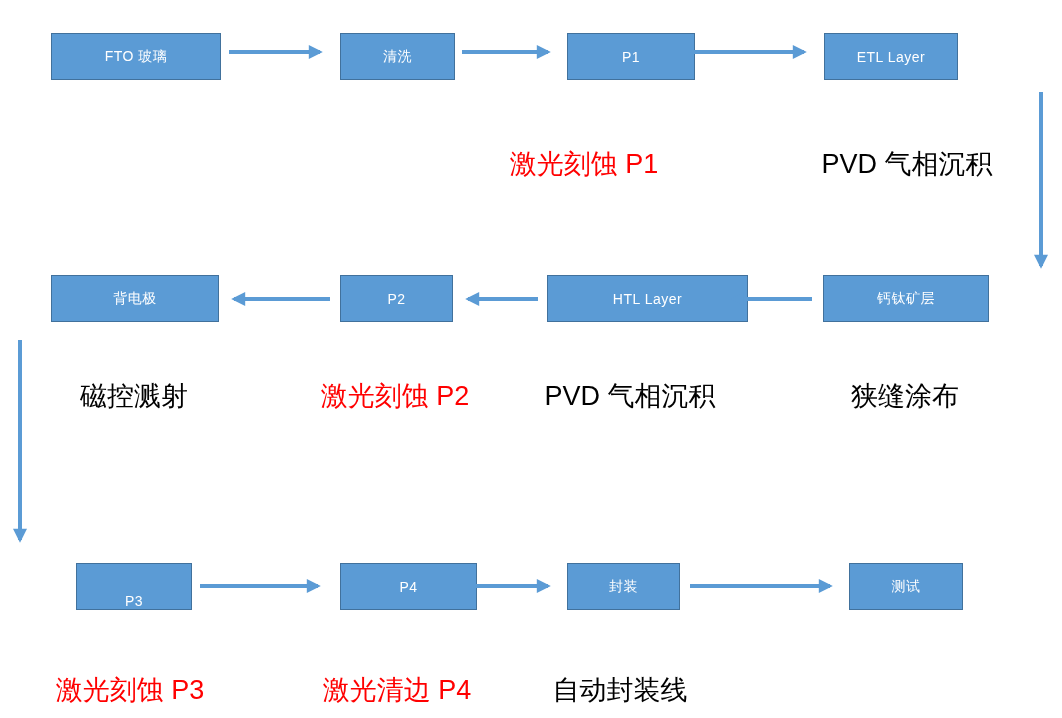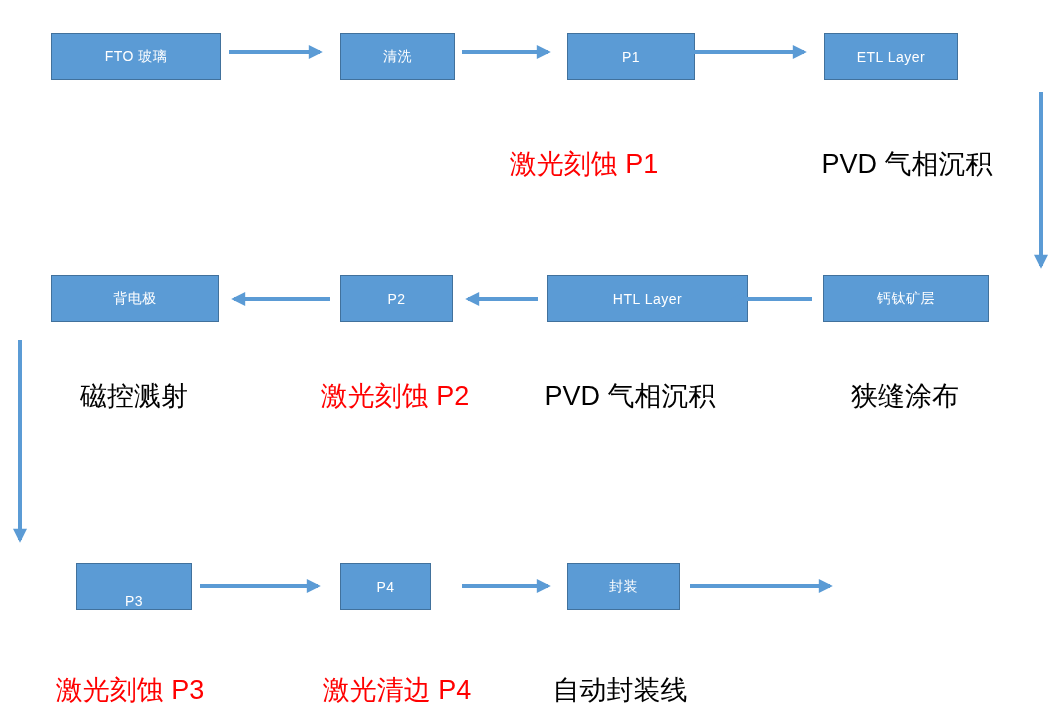--- a/index.html
+++ b/index.html
@@ -79,25 +79,28 @@
     </div>
 
   <div class="caption" style="left:134px; top:378px;">磁控溅射</div>
   <div class="caption red" style="left:395px; top:378px;">激光刻蚀 P2</div>
   <div class="caption" style="left:630px; top:378px;">PVD 气相沉积</div>
   <div class="caption" style="left:905px; top:378px;">狭缝涂布</div>
 
   <div class="node" style="left:76px;  top:563px; width:116px;align-items:flex-end;">
       <span>P3</span>
     </div>
-  <div class="node" style="left:340px; top:563px; width:91px;">
+  <div class="node" style="left:340px; top:563px; width:137px;">
       <span>P4</span>
     </div>
   <div class="node" style="left:567px; top:563px; width:113px;">
       <span>封装</span>
+    </div>
+  <div class="node" style="left:849px; top:563px; width:114px;">
+      <span>测试</span>
     </div>
 
   <div class="caption red" style="left:130px; top:672px;">激光刻蚀 P3</div>
   <div class="caption red" style="left:397px; top:672px;">激光清边 P4</div>
   <div class="caption" style="left:620px; top:672px;">自动封装线</div>
 
   <svg class="arrow-layer" viewBox="0 0 1062 718" xmlns="http://www.w3.org/2000/svg">
     <defs>
       <marker id="ah" viewBox="0 0 10 10" refX="8" refY="5" markerWidth="16" markerHeight="14" markerUnits="userSpaceOnUse" orient="auto">
         <path d="M0,0 L10,5 L0,10 z" fill="#5b9bd5"></path>

